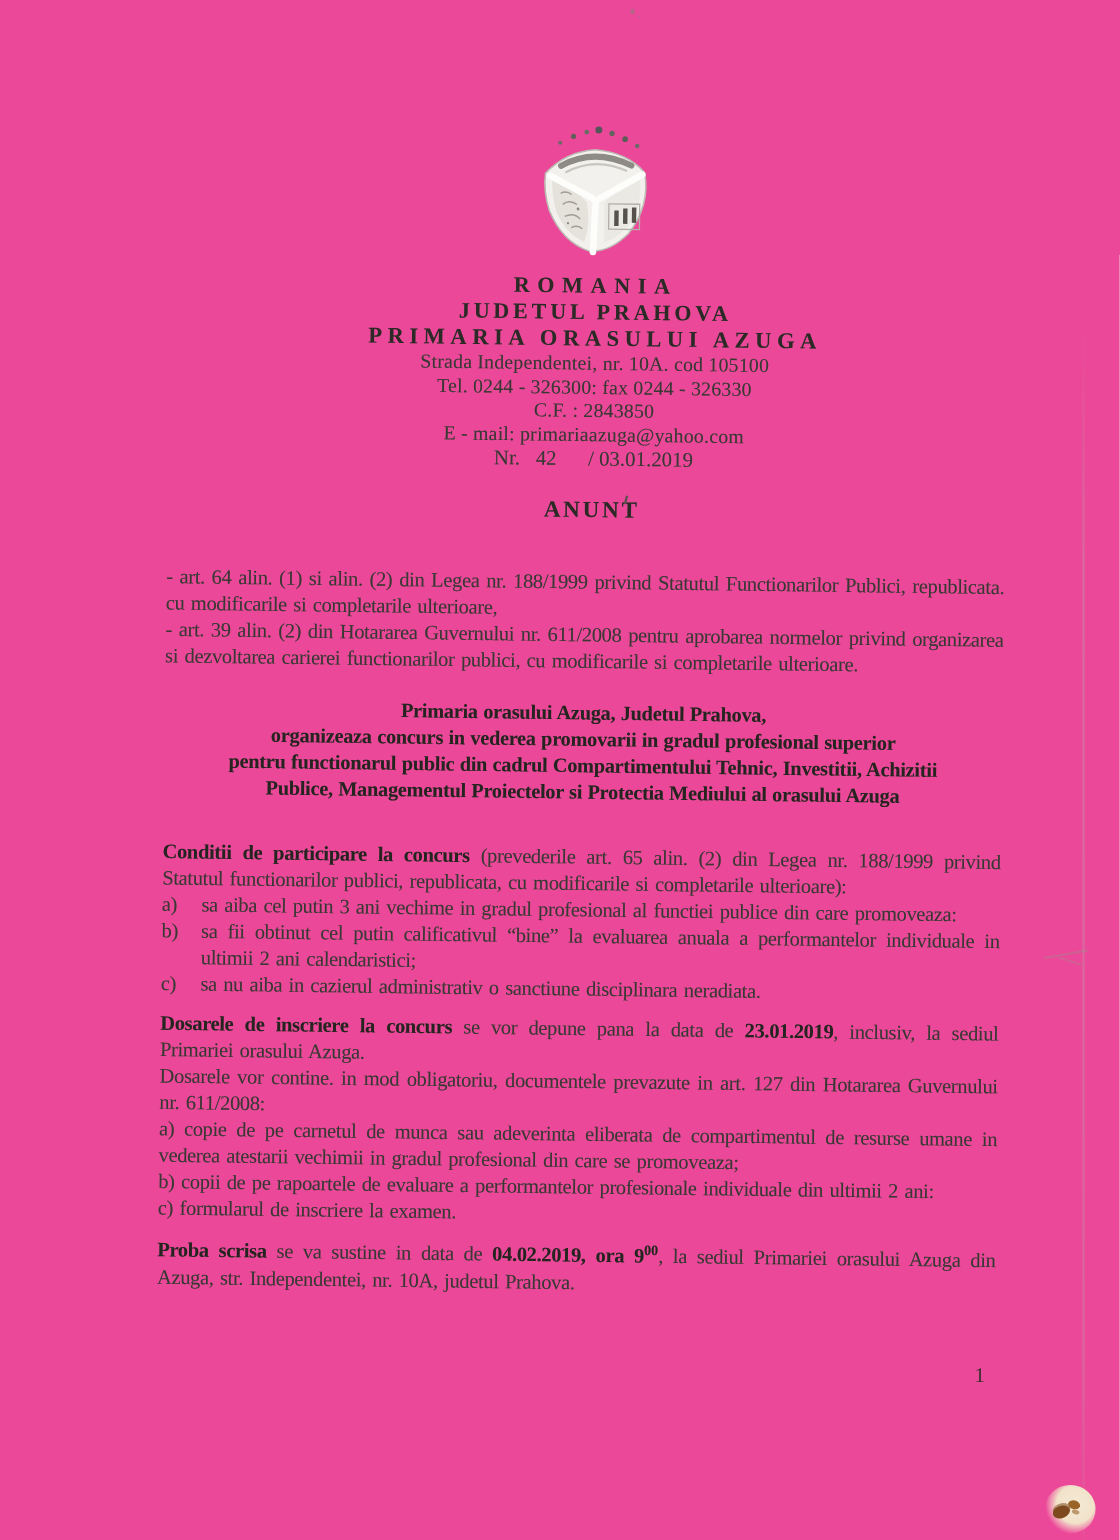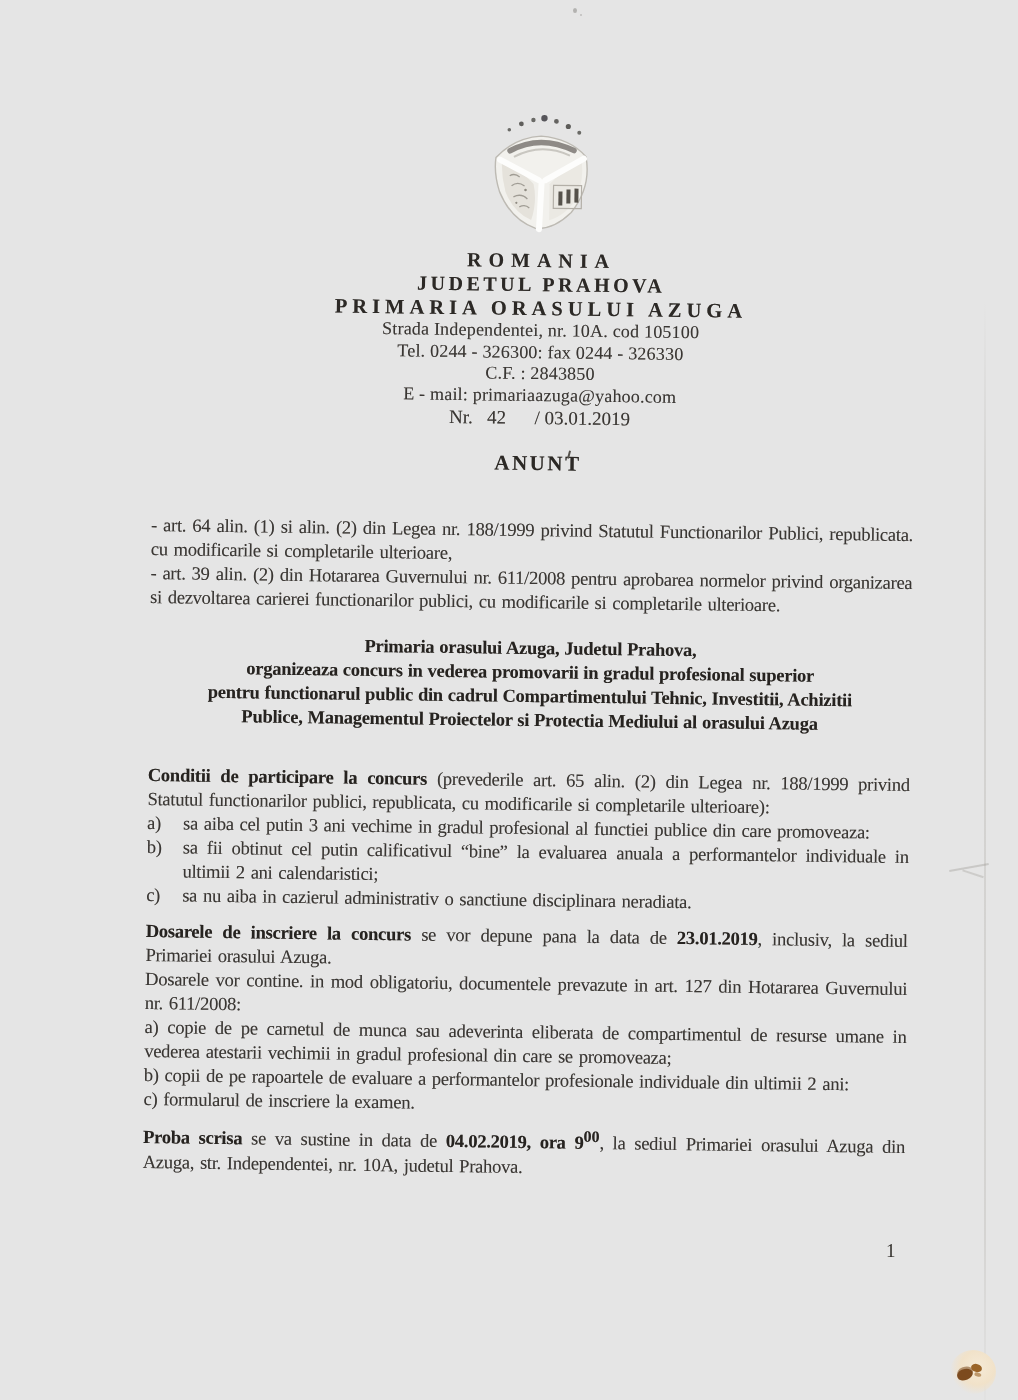--- a/index.html
+++ b/index.html
@@ -1,18 +1,18 @@
 <!DOCTYPE html>
 <html><head>
 <meta charset="utf-8">
 <style>
   html,body{margin:0;padding:0;background:#ffffff;}
   .sheet{
     position:relative;width:1018px;height:1400px;overflow:hidden;
-    background:#e5e5e5;
+    background:#ec4899;
     font-family:"Liberation Serif","DejaVu Serif",serif;
     color:#3a3734;
   }
   .tilt{position:absolute;inset:0;transform:rotate(0.75deg);transform-origin:530px 0;}
 
   
   .letterhead{width:780px;margin-left:155px;padding-top:108px;text-align:center;}
   .emblem{display:block;margin:0 auto;}
   .lh-b{font-weight:bold;color:#2c2926;font-size:20px;line-height:24px;text-shadow:0 0 .6px rgba(90,85,78,.5);}
   .ls1{letter-spacing:7px;margin-top:12px;}
@@ -37,21 +37,21 @@
   .announce{margin-top:22px;text-align:center;font-weight:bold;color:#262320;
     font-size:18.4px;letter-spacing:-.2px;white-space:nowrap;word-spacing:.5px;}
   .announce div{line-height:24px;}
   .cond{margin-top:36px;}
   .hang{display:flex;}
   .hang .mk{flex:0 0 36px;}
   .hang .tx{flex:1;text-align:justify;}
   .dossier{margin-top:12px;}
   .mt6{margin-top:6px;}
   .exam{margin-top:14px;}
-  .sup{font-size:16px;position:relative;top:-7px;letter-spacing:0;}
+  .sup{font-size:13px;position:relative;top:-7px;letter-spacing:0;}
 
   .pagenum{position:absolute;left:886px;top:1240px;font-size:19px;color:#34312d;}
 
   
   .edge-line{position:absolute;left:984px;top:300px;width:2px;height:1100px;
     background:linear-gradient(rgba(175,172,166,0),rgba(175,172,166,.35) 20%,rgba(175,172,166,.3) 85%,rgba(175,172,166,.05));}
   .smudge{position:absolute;left:946px;top:860px;width:52px;height:26px;transform:rotate(-10deg);}
   .smudge:before{content:"";position:absolute;left:4px;top:6px;width:40px;height:1.5px;background:rgba(150,147,140,.35);}
   .smudge:after{content:"";position:absolute;left:16px;top:13px;width:22px;height:1.5px;background:rgba(150,147,140,.3);transform:rotate(28deg);}
   .speck-top{position:absolute;left:573px;top:8px;width:4px;height:5px;border-radius:50%;background:rgba(130,128,124,.5);}

